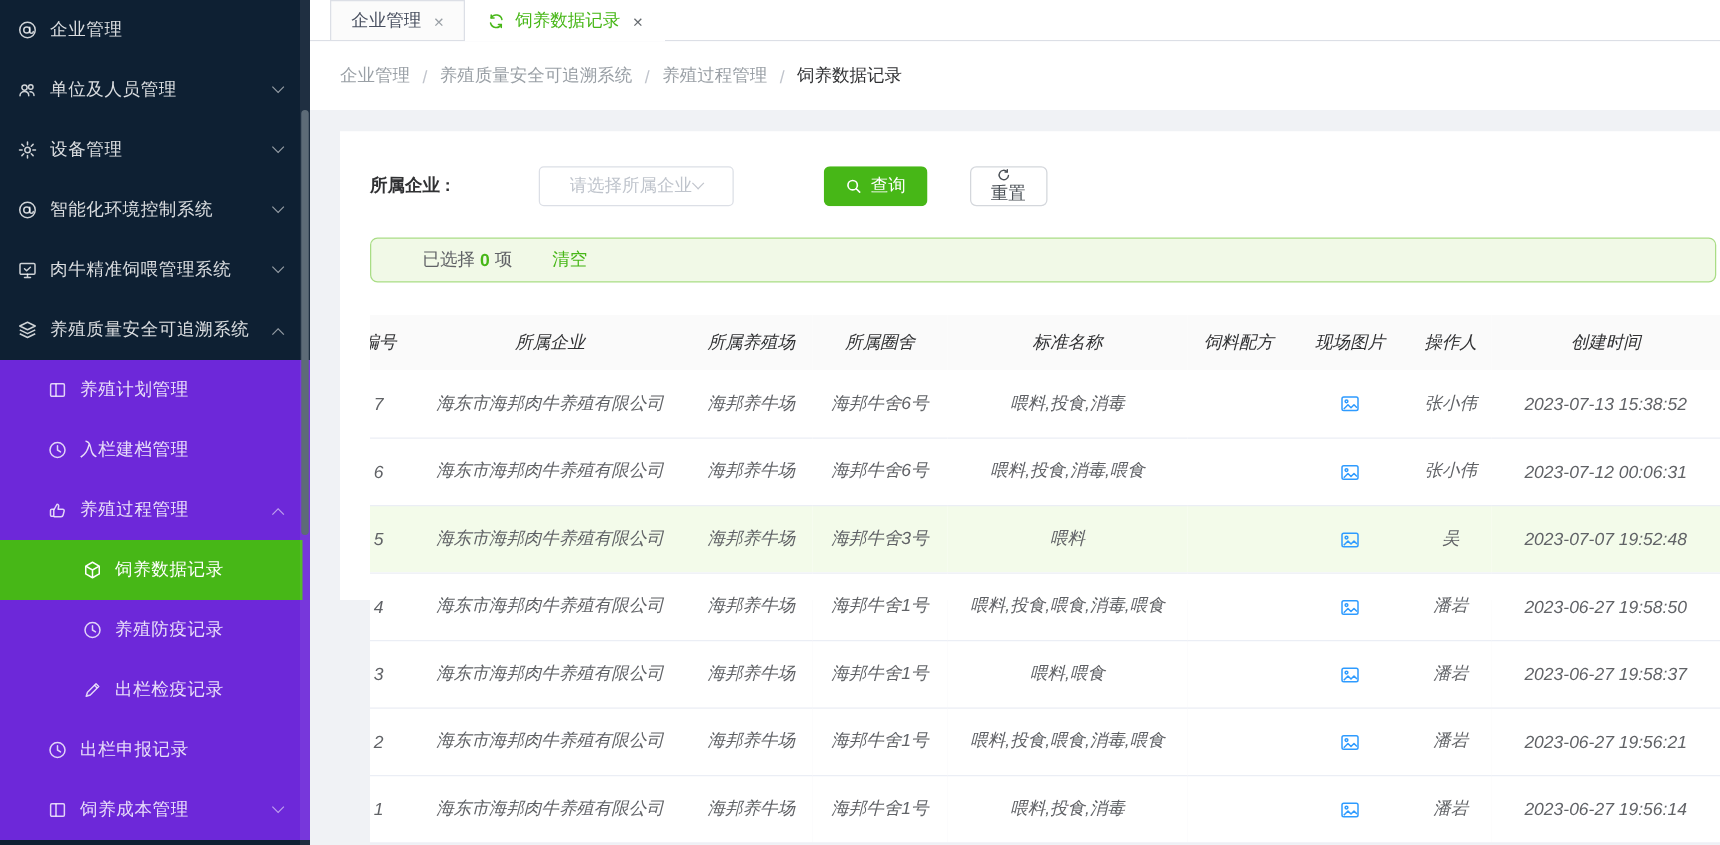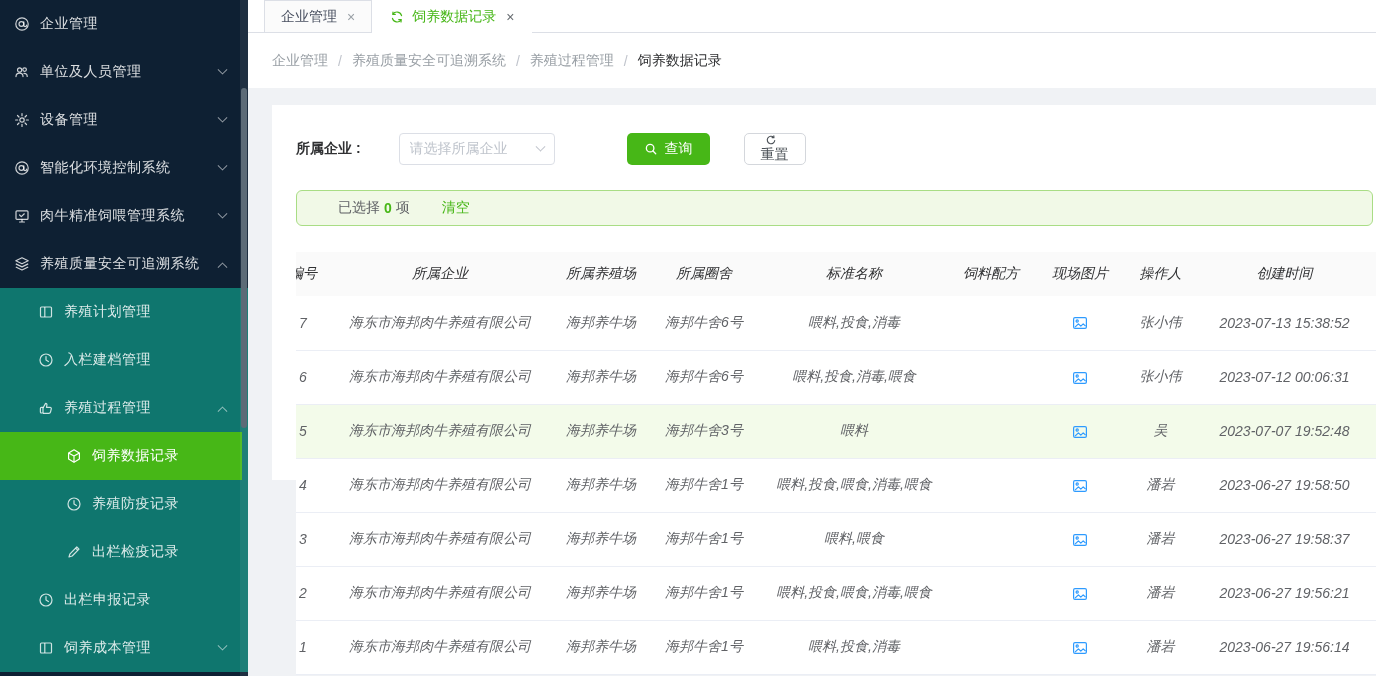--- a/index.html
+++ b/index.html
@@ -9,21 +9,21 @@
 
   
   .sidebar { position:relative; width:248px; height:676px; background:#0e2033; flex:0 0 248px; color:rgba(255,255,255,.85); }
   .s-item { display:flex; align-items:center; height:48px; padding-left:14px; cursor:pointer; }
   .s-item .s-ico { width:16px; height:16px; margin-right:10px; color:rgba(255,255,255,.8); flex:0 0 16px; }
   .s-item .s-ico svg { width:16px; height:16px; display:block; }
   .s-label { font-size:14px; letter-spacing:.5px; white-space:nowrap; }
   .chev { width:7px; height:7px; border-right:1.4px solid rgba(255,255,255,.55); border-bottom:1.4px solid rgba(255,255,255,.55); margin-left:auto; margin-right:22px; flex:0 0 7px; }
   .chev.down { transform:rotate(45deg) translate(-2px,-2px); }
   .chev.up   { transform:rotate(-135deg) translate(-2px,-2px); }
-  .submenu { background:#0f766e; }
+  .submenu { background:#6d28d9; }
   .lv2 { padding-left:38px; }
   .lv3 { padding-left:66px; }
   .s-item.active { background:#47b717; color:#ffffff; width:242px; }
   .s-item.active .s-ico { color:#ffffff; }
   .sb-track { position:absolute; top:0; right:0; width:8px; height:676px; background:rgba(255,255,255,.07); }
   .sb-thumb { position:absolute; top:88px; right:1px; width:6px; height:340px; border-radius:3px; background:#5d6b77; }
 
   
   .main { flex:1; display:flex; flex-direction:column; background:#f0f2f5; min-width:0; }
 
@@ -41,21 +41,21 @@
   .crumb-sep { margin:0 10px; color:#c0c4cc; }
   .crumb-sep::before { content:"/"; }
   .crumb.current { color:#303133; cursor:default; }
 
   .content { flex:1; padding:17px 0 0 24px; min-height:0; }
   .card { background:#ffffff; width:100%; height:100%; padding:28px 0 0 24px; }
 
   
   .filter-row { display:flex; align-items:center; height:32px;gap:24px; }
   .f-label { font-weight:700; color:#303133; margin-right:14px; }
-  .select { width:156px; height:32px; border:1px solid #dcdfe6; border-radius:4px; display:flex; align-items:center; padding:0 10px; background:#fff; cursor:pointer; }
+  .select { width:156px; height:32px; border:1px solid #dcdfe6; border-radius:4px; display:flex; align-items:center; padding:0 24px; background:#fff; cursor:pointer;margin-left:32px; }
   .select .placeholder { color:#bfc4cc; font-size:14px; flex:1; white-space:nowrap; overflow:hidden; }
   .sel-chev { width:7px; height:7px; border-right:1.3px solid #c0c4cc; border-bottom:1.3px solid #c0c4cc; transform:rotate(45deg) translate(-2px,-2px); flex:0 0 7px; }
   .btn { height:32px; border-radius:5px; display:inline-flex; align-items:center; padding:0 16px; font-size:14px; cursor:pointer; border:1px solid transparent; }
   .btn svg { width:14px; height:14px; margin-right:7px; display:block; }
   .btn.primary { background:#47b717; color:#ffffff; margin-left:48px; }
   .btn.plain { background:#ffffff; color:#4a5056; border-color:#d4d7dc; margin-left:10px;flex-direction:column; }
 
   
   .alert { margin-top:25px; margin-right:3px; height:36px; background:#f1f9e7; border:1px solid #a9dd85; border-radius:6px; display:flex; align-items:center; padding-left:41px; color:#606266; font-size:14px; }
   .alert .cnt { color:#47b717; font-weight:700; margin:0 4px; font-style:normal; }

